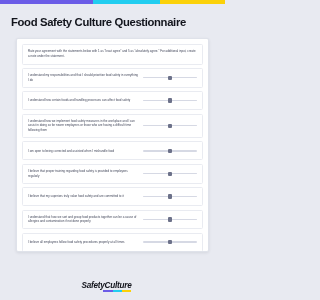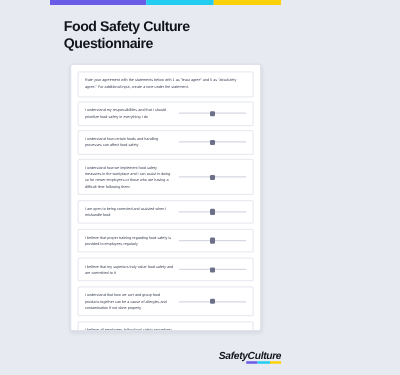--- a/index.html
+++ b/index.html
@@ -2,21 +2,21 @@
 <html><head>
 <meta charset="utf-8">
 <style>
   html,body{margin:0;padding:0;}
   body{
     width:225px;height:300px;overflow:hidden;
     background:#e8eaf1;
     font-family:"Liberation Sans", sans-serif;
     -webkit-font-smoothing:antialiased;
   }
-  .page{position:relative;width:225px;height:300px;box-sizing:border-box;padding-left:40px;}
+  .page{position:relative;width:225px;height:300px;box-sizing:border-box;}
 
   
   .accent-bar{display:flex;width:100%;height:4px;}
   .accent-seg{height:100%;}
   .seg-purple{flex:0 0 41.5%;background:#6b5ce7;}
   .seg-cyan{flex:0 0 29.5%;background:#22cdf0;}
   .seg-yellow{flex:1 1 auto;background:#fbd109;}
 
   .title{
     margin:12px 11px 9px 11px;
@@ -77,22 +77,22 @@
     position:absolute;
     left:50%;margin-left:-1.6px;
     top:50%;margin-top:-2.2px;
     width:3.2px;height:4.4px;
     background:#6c7189;
     border-radius:1px;
   }
 
   .footer{
     position:absolute;
-    left:0;right:0;bottom:8px;
-    text-align:right;
+    left:0;right:12px;bottom:8px;
+    text-align:center;
   }
   .logo{
     display:inline-block;
     font-size:8.2px;
     font-weight:bold;
     color:#12141c;
     letter-spacing:-0.25px;
     font-style:italic;
     position:relative;
   }

